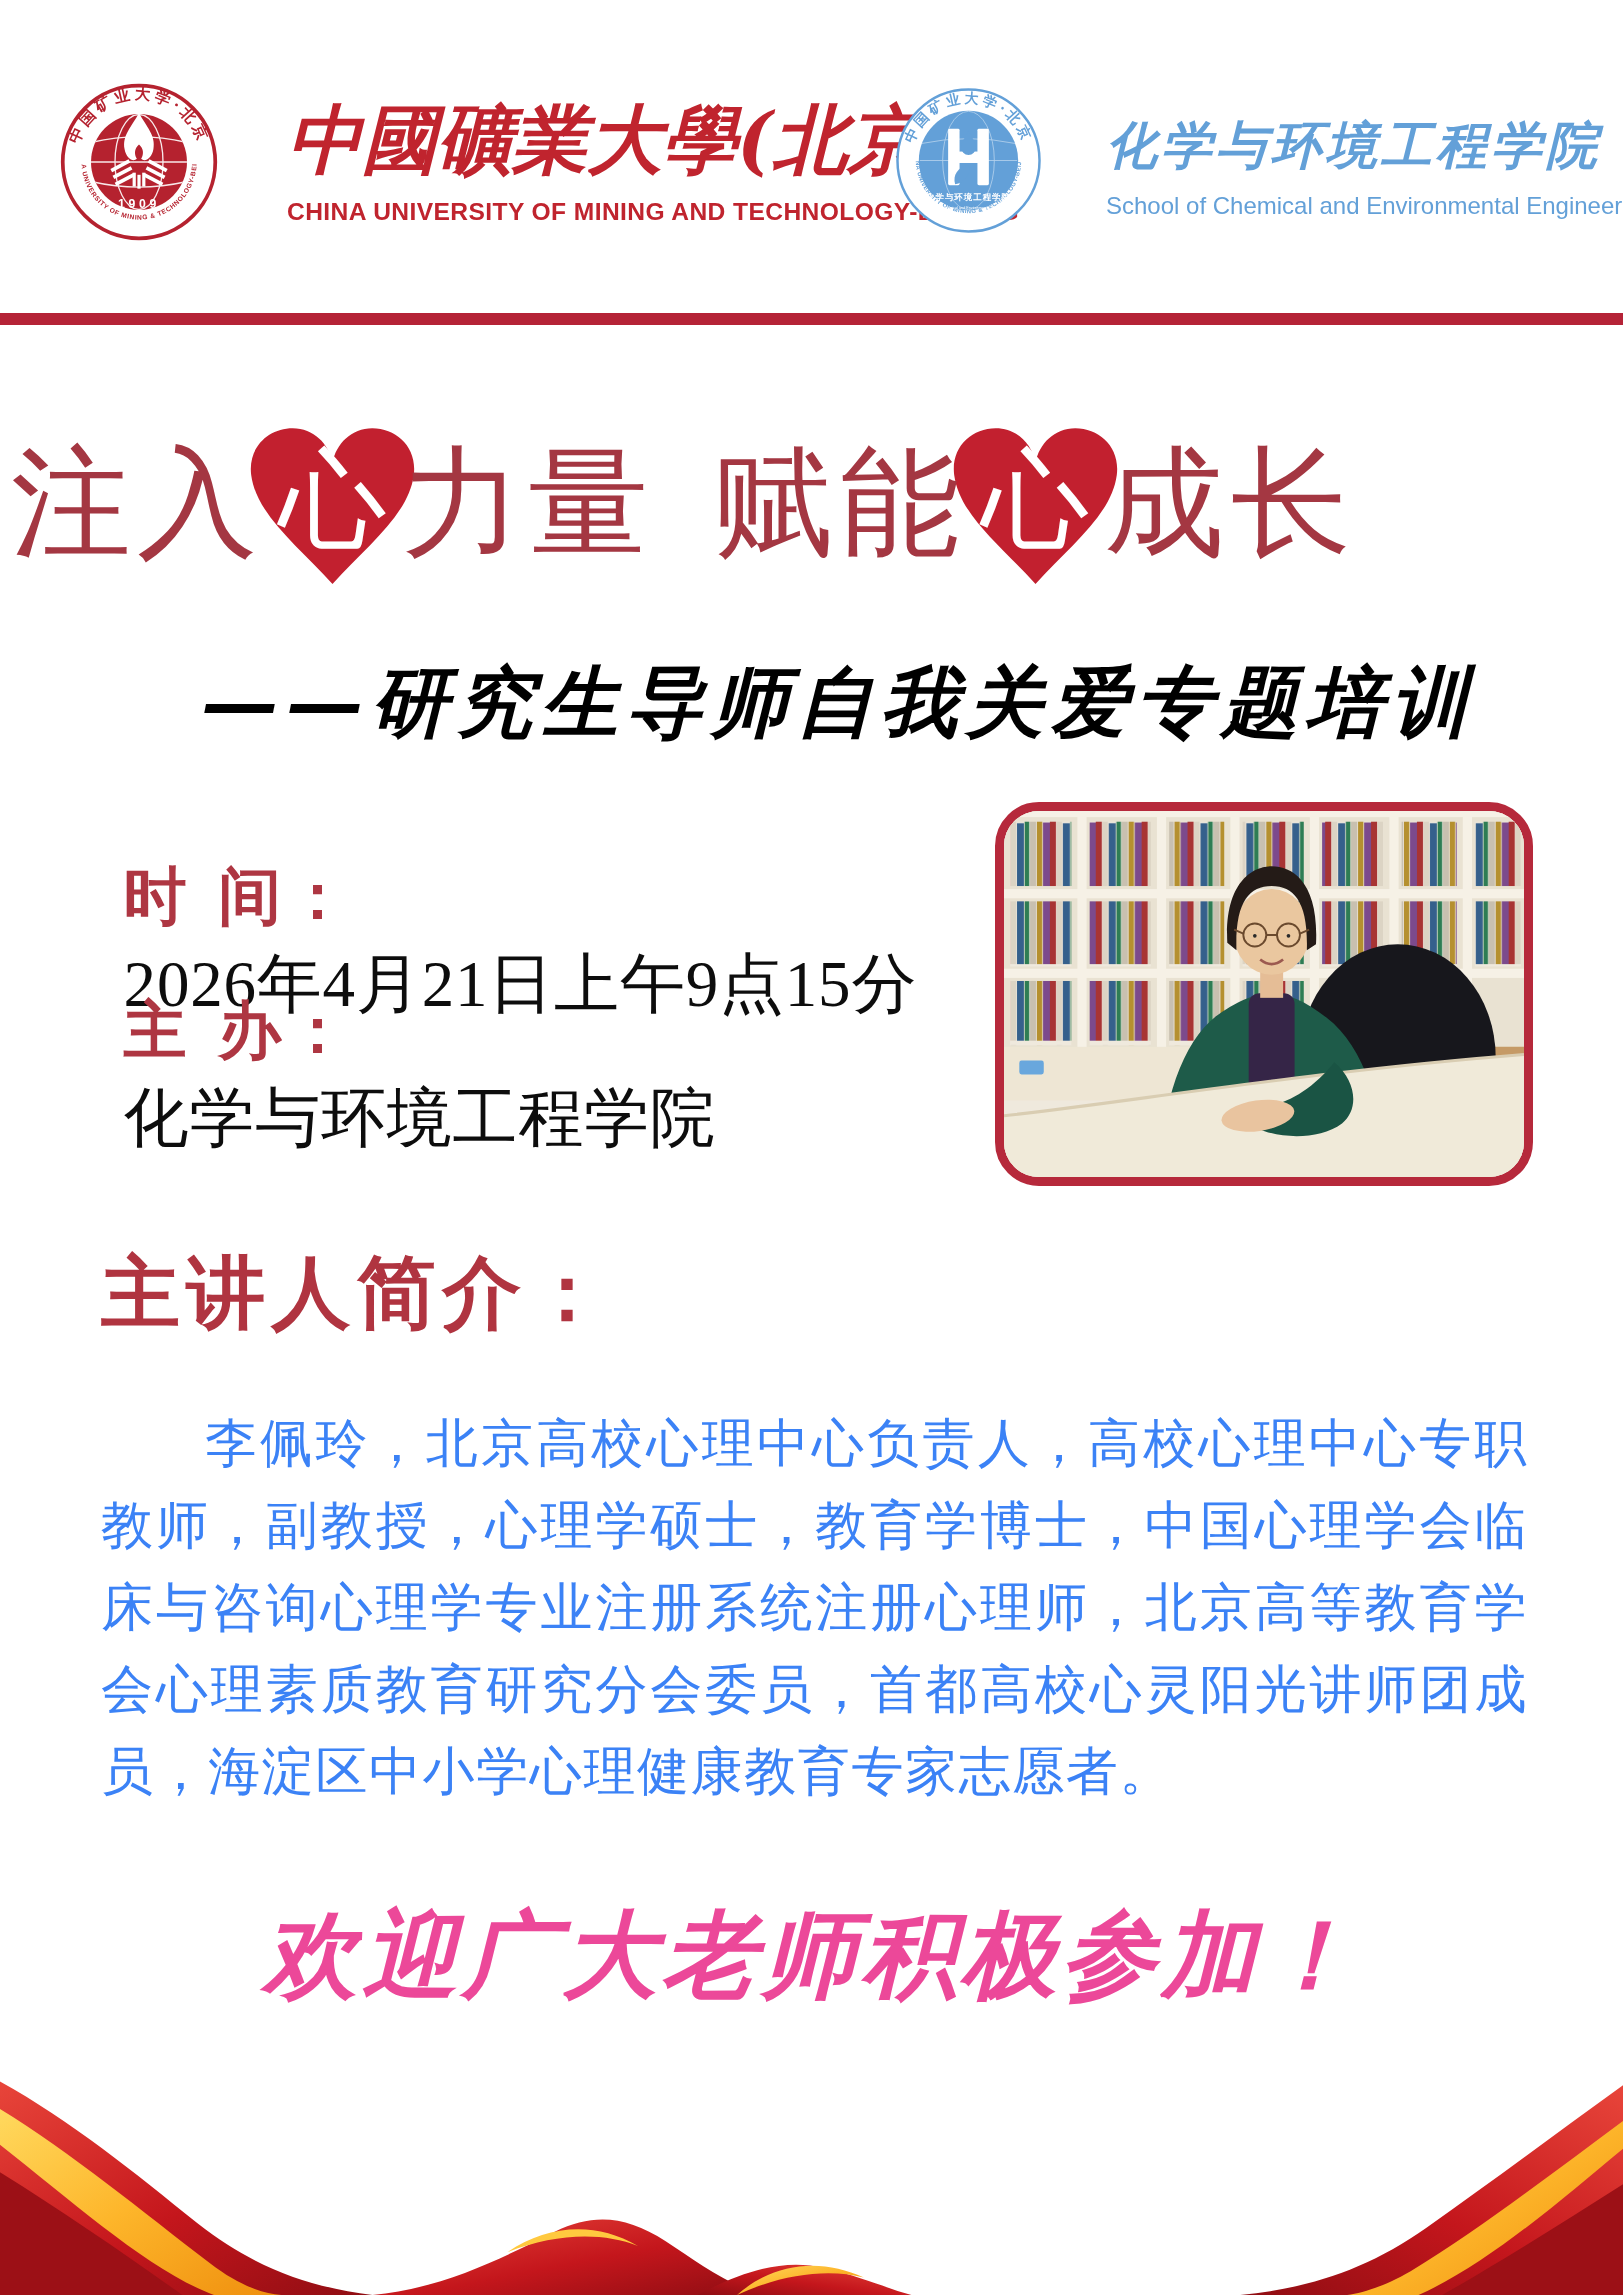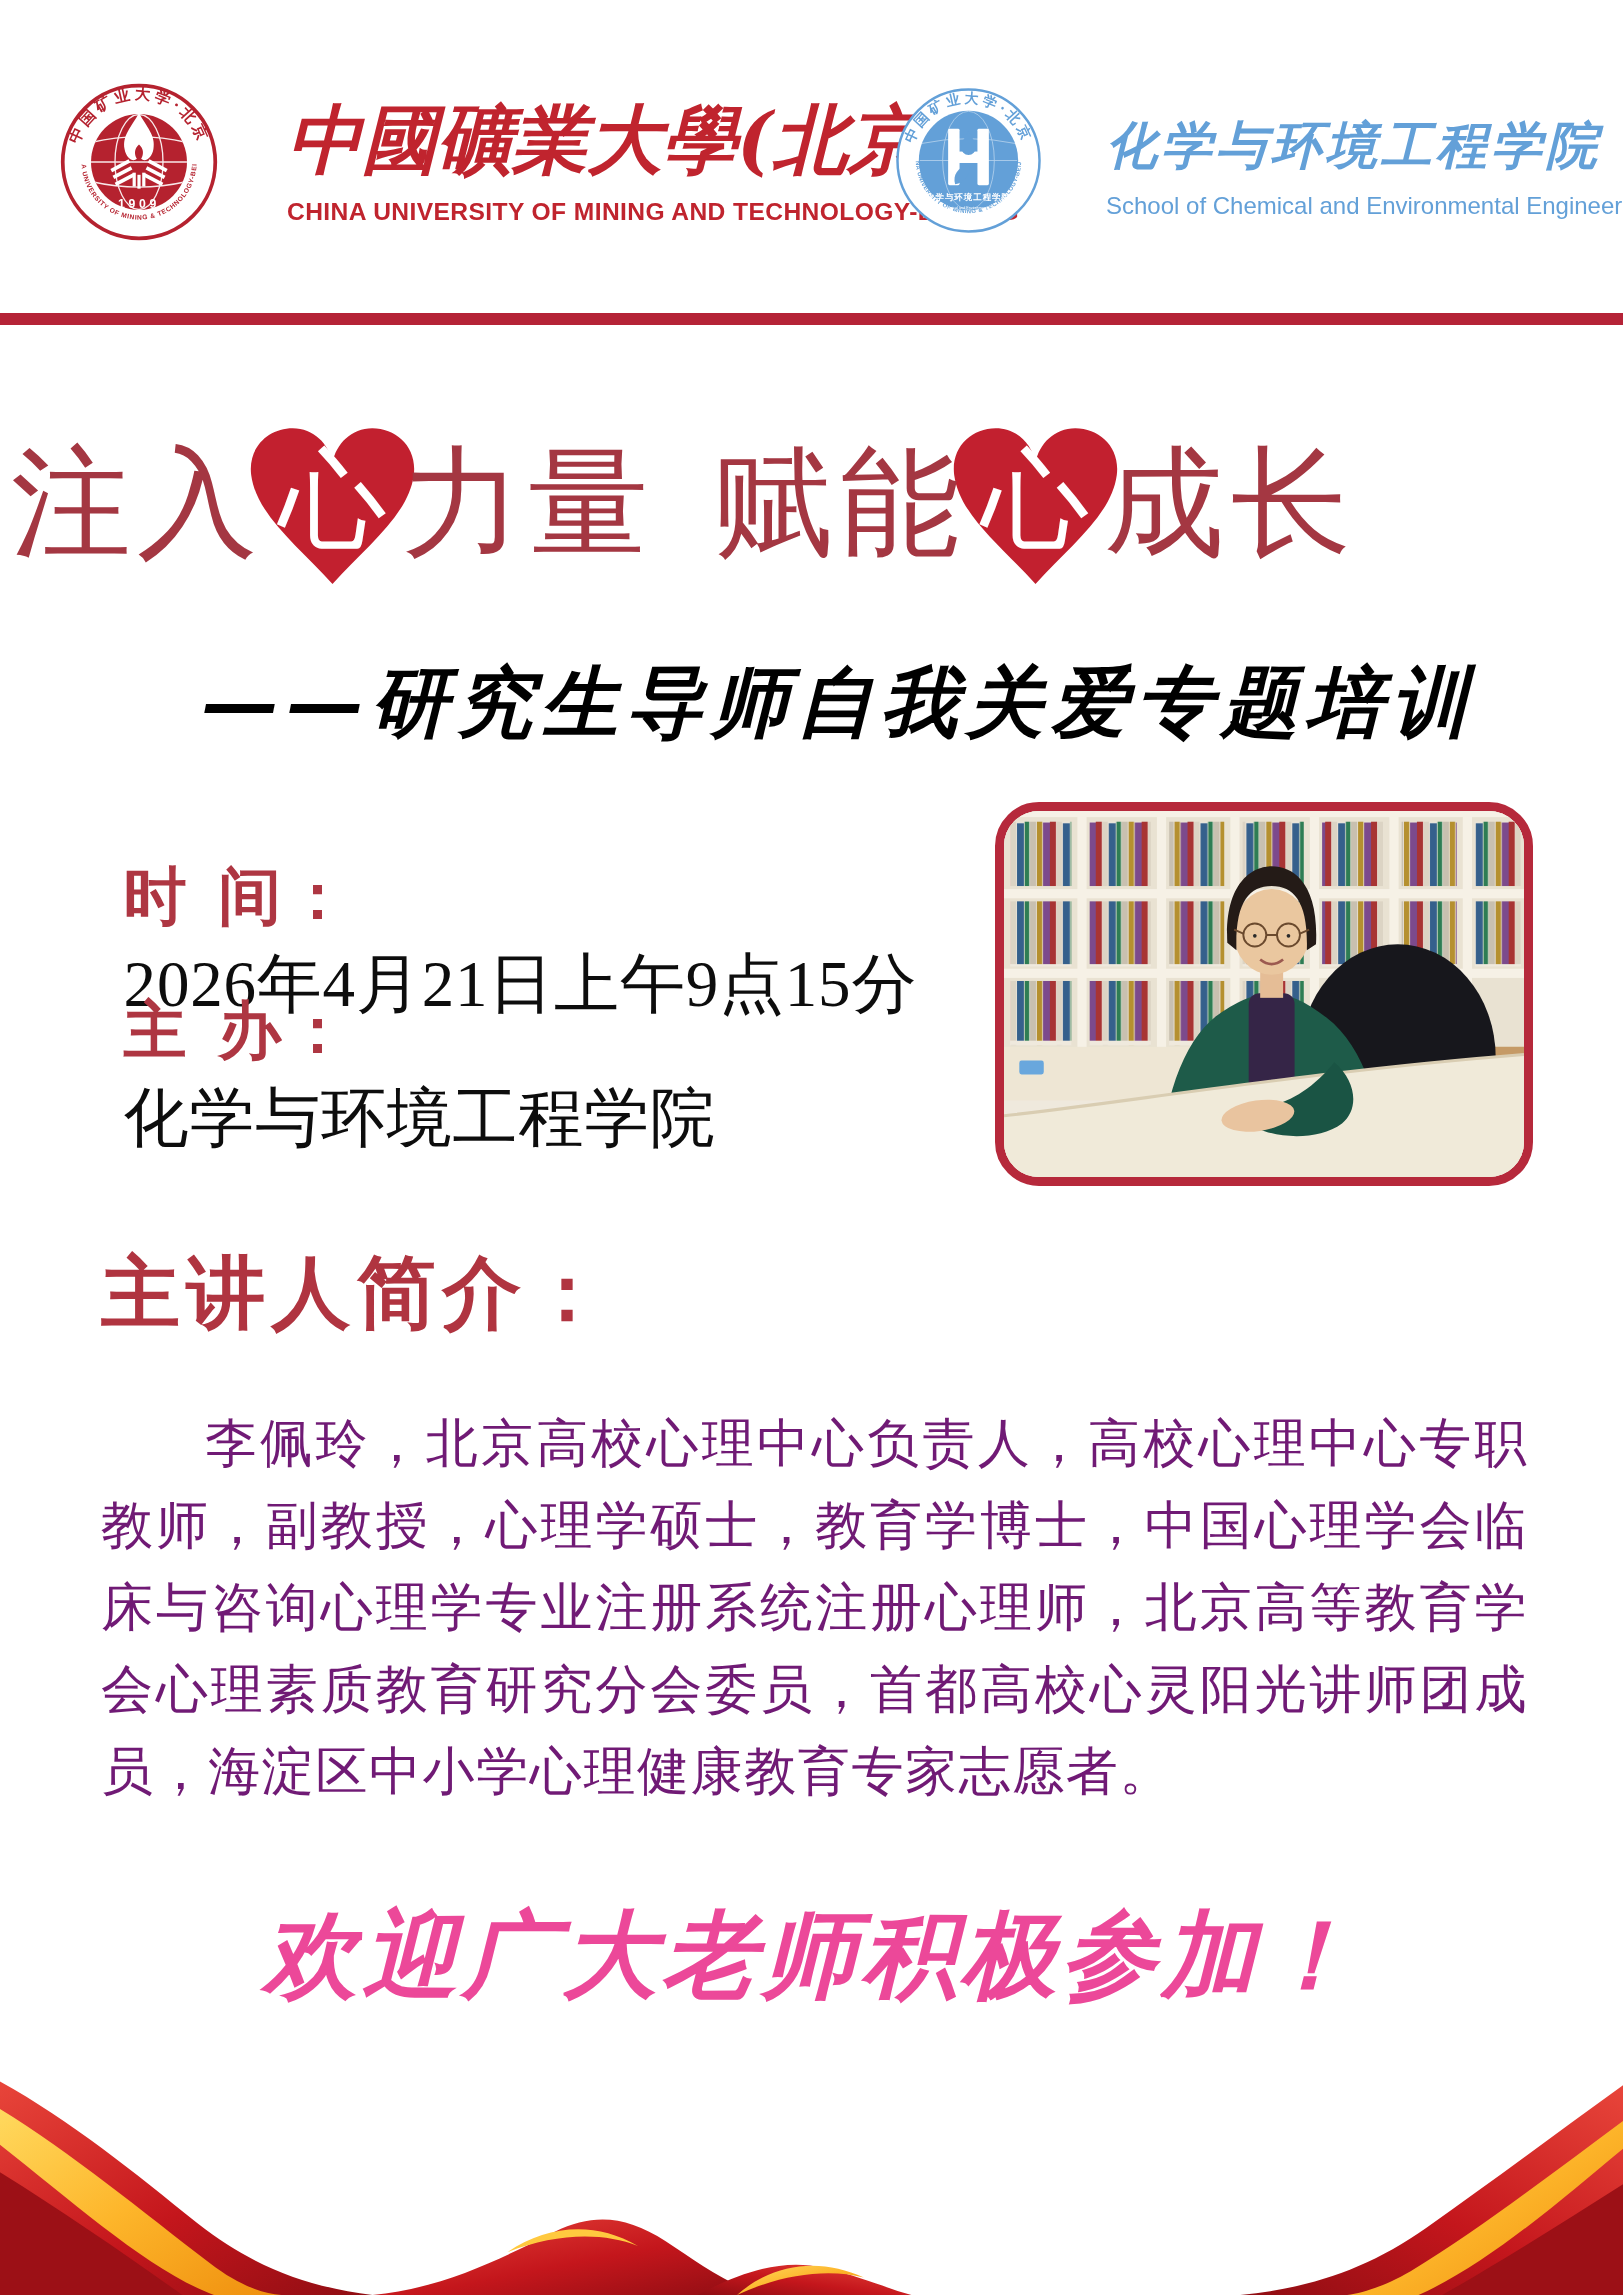--- a/index.html
+++ b/index.html
@@ -52,21 +52,21 @@
   .photo-frame { position:absolute; left:995px; top:802px; width:520px; height:366px;
                  border:9.5px solid #B6293B; border-radius:44px; overflow:hidden;
                  background:#efe9dd; box-sizing:content-box; }
   .photo-frame svg { display:block; width:100%; height:100%; }
 
   
   .bio-heading { position:absolute; left:101px; top:1241px; font-family:Liberation Mono, monospace;
                  font-weight:bold; font-size:79px; color:#B03440; letter-spacing:6.3px; }
   .bio-text { position:absolute; left:101px; top:1403px; width:1427px;
               font-family:"Liberation Serif", serif; font-size:52px; line-height:82px;
-              color:#701a75; text-align:justify; text-indent:2em; letter-spacing:1.6px; }
+              color:#3b82f6; text-align:justify; text-indent:2em; letter-spacing:1.6px; }
 
   
   .cta { position:absolute; left:0; top:1893px; width:1623px; text-align:center;
          font-family:"DejaVu Sans", sans-serif; font-weight:bold; font-style:italic;
          font-size:95px; color:#ec4899; letter-spacing:4.8px; }
 
   
   .ribbon { position:absolute; left:0; bottom:0; width:1623px; height:269px; }
   .ribbon svg { display:block; width:100%; height:100%; }
 </style>

